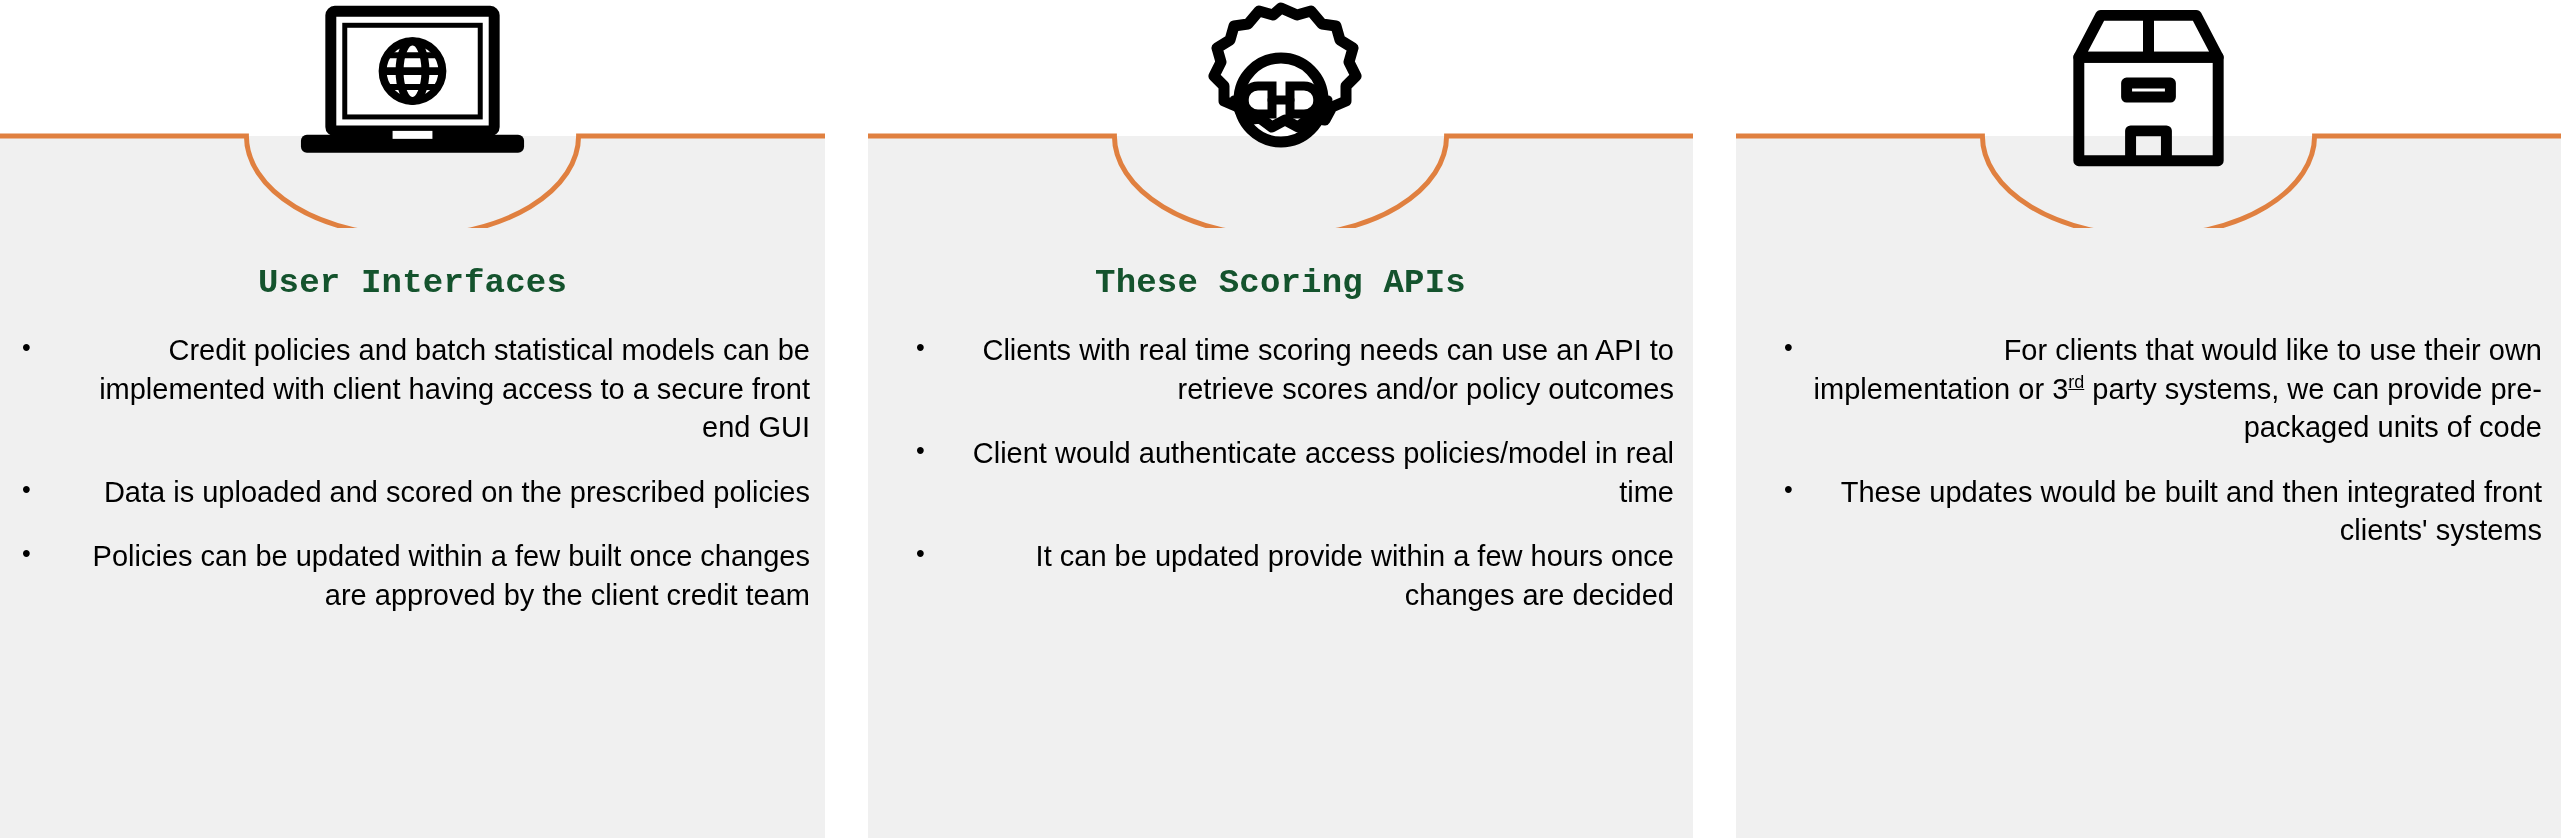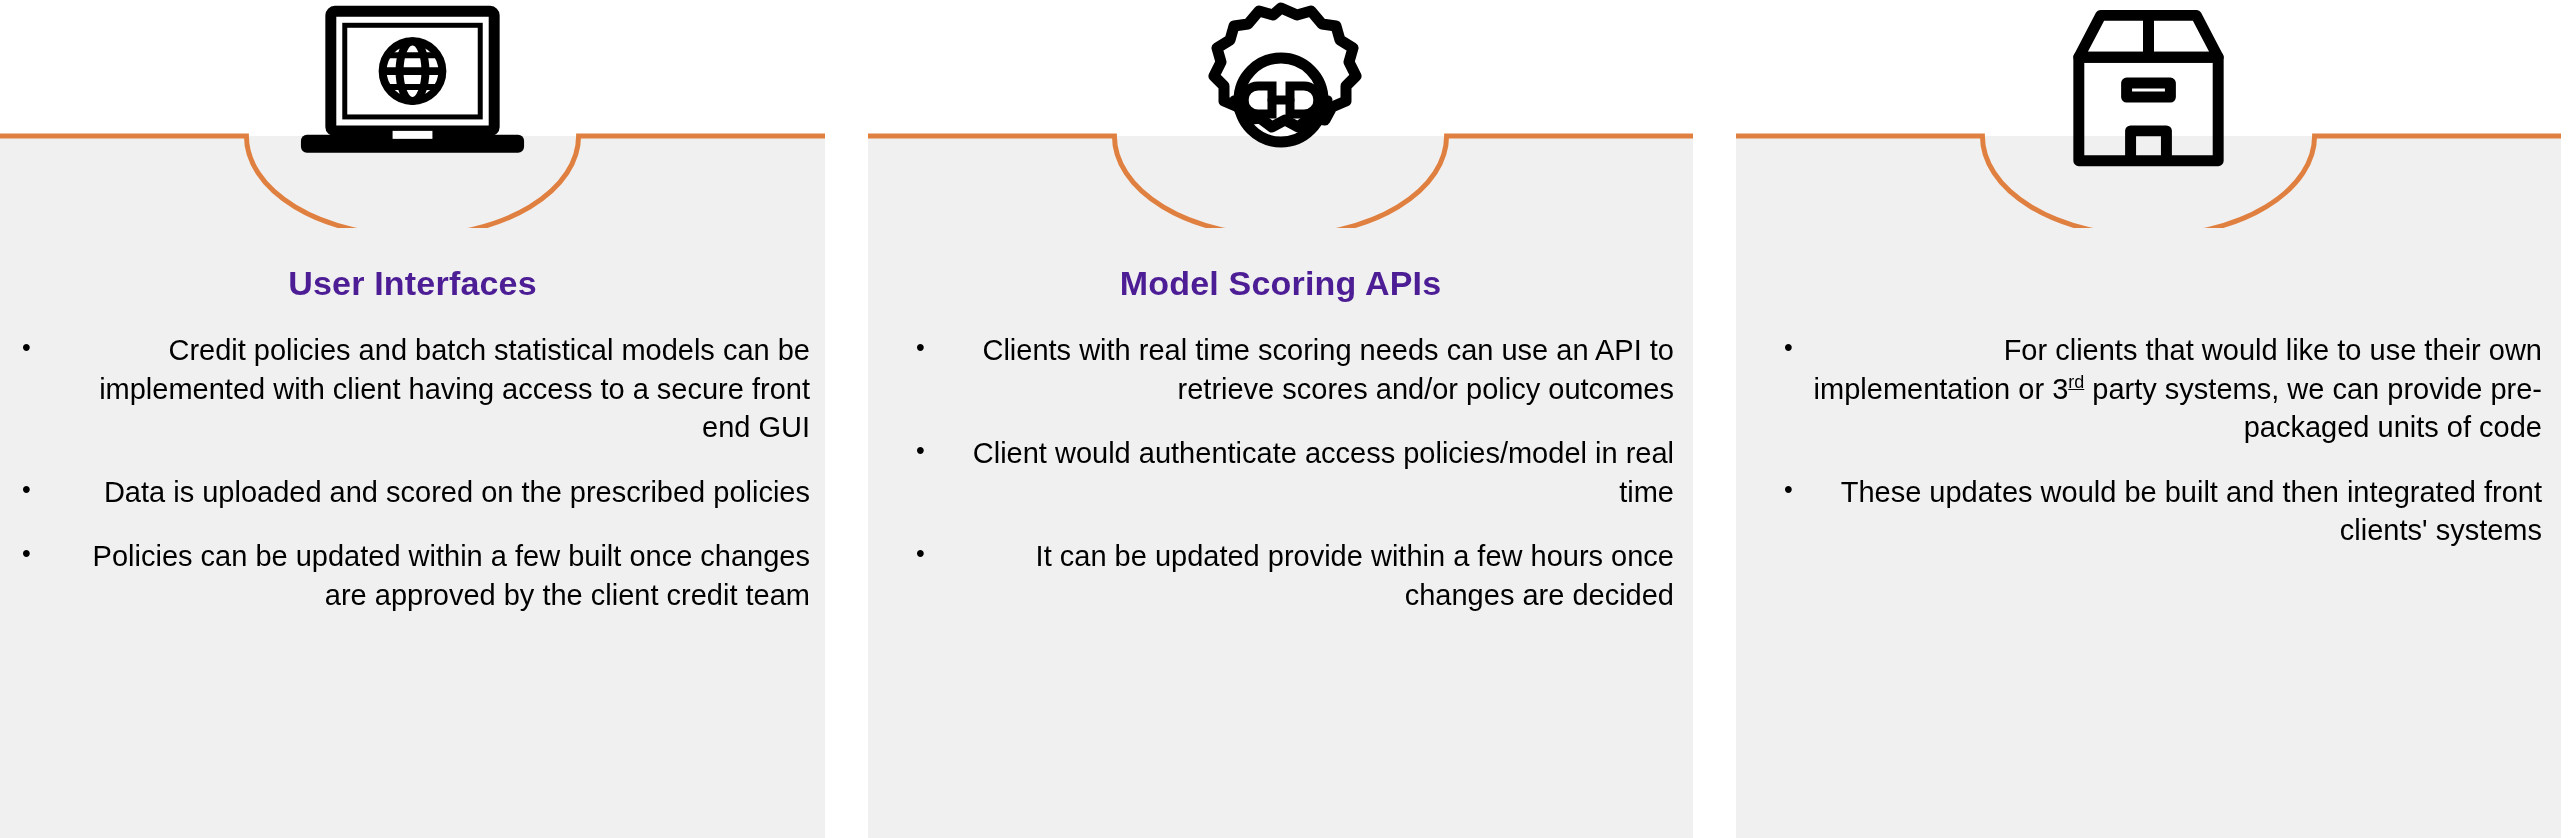--- a/index.html
+++ b/index.html
@@ -83,22 +83,23 @@
   }
 
   .col-title {
     position: absolute;
     left: 0;
     top: 264px;
     width: 825px;
     text-align: center;
     font-size: 34px;
     font-weight: bold;
-    color: #4c1d95;
+    color: #14532d;
     letter-spacing: 0.2px;
+    font-family: Liberation Mono, monospace;
   }
 
   .bullets {
     position: absolute;
     left: 22px;
     top: 331px;
     width: 788px;
   }
   .bullet {
     display: flex;
@@ -202,21 +203,21 @@
           <g fill="none" stroke="#000" stroke-width="9" stroke-linecap="round">
             <path d="M96 86 h-14 a14 14 0 0 0 0 28 h14 z"></path>
             <path d="M114 86 h14 a14 14 0 0 1 0 28 h-14 z"></path>
             <line x1="96" y1="100" x2="114" y2="100"></line>
             <line x1="68" y1="100" x2="58" y2="100"></line>
             <line x1="142" y1="100" x2="152" y2="100"></line>
           </g>
         </svg>
       </div>
 
-      <div class="col-title">Model Scoring APIs</div>
+      <div class="col-title">These Scoring APIs</div>
 
       <div class="bullets">
         <div class="bullet">
           <span class="dot">•</span>
           <span class="text">Clients with real time scoring needs can use an API to retrieve scores and/or policy outcomes</span>
         </div>
         <div class="bullet">
           <span class="dot">•</span>
           <span class="text">Client would authenticate access policies/model in real time</span>
         </div>

